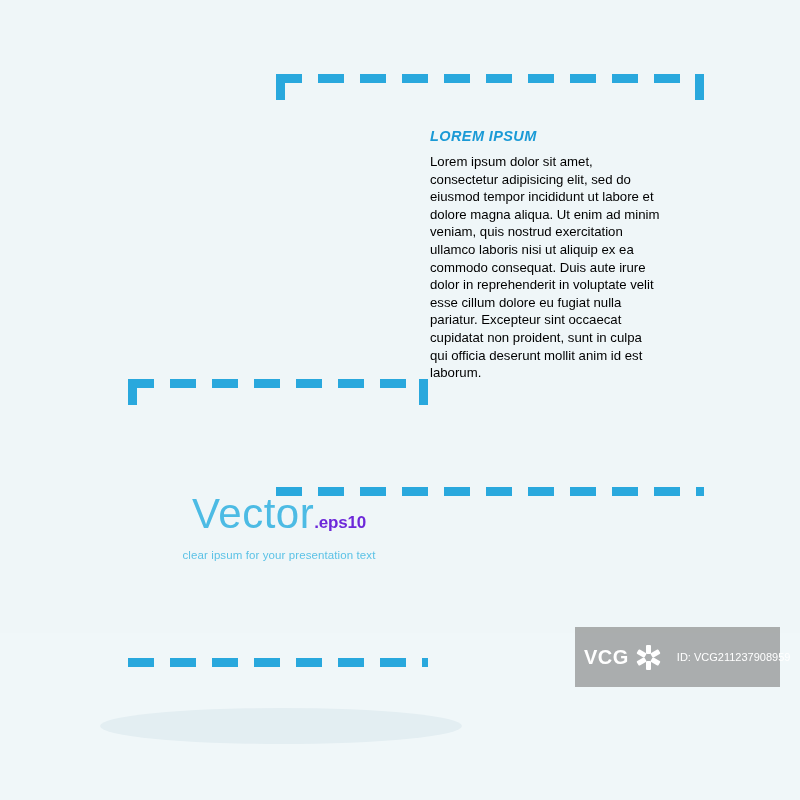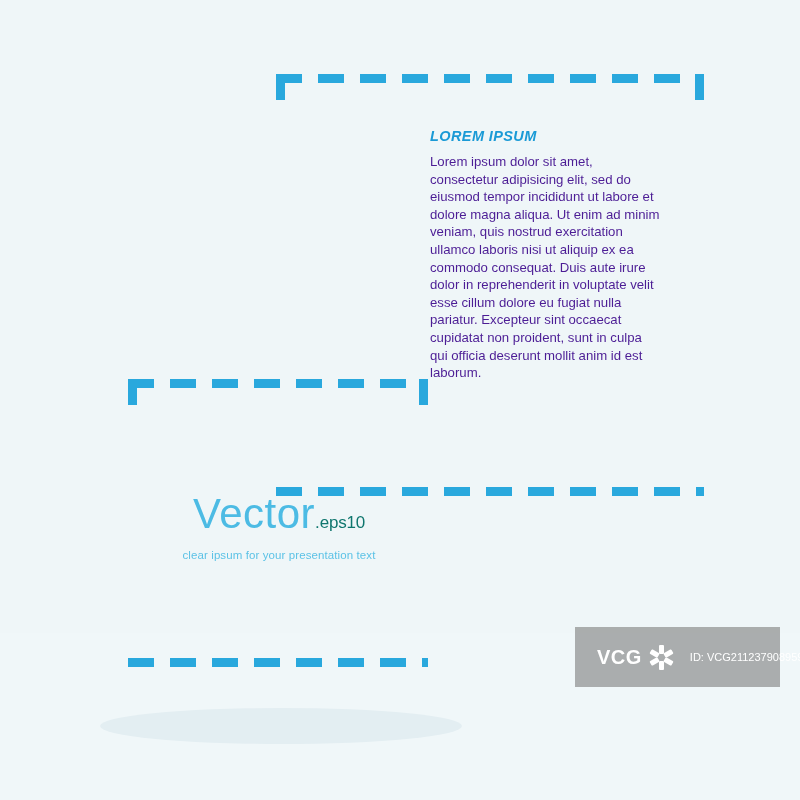--- a/index.html
+++ b/index.html
@@ -60,21 +60,21 @@
     font-size: 14.5px;
     font-weight: bold;
     font-style: italic;
     color: #1a9ad6;
     letter-spacing: 0.4px;
     margin: 0 0 9px 0;
   }
   #lorem-body {
     font-size: 13.2px;
     line-height: 17.6px;
-    color: #4c1d95;
+    color: #000000;
     margin: 0;
     text-align: left;
   }
 
   
   #wordmark {
     position: absolute;
     left: 168px;
     top: 492px;
     width: 222px;
@@ -82,22 +82,22 @@
   }
   #wordmark-main {
     font-size: 42px;
     color: #4cbbe4;
     line-height: 44px;
     letter-spacing: 0.5px;
     white-space: nowrap;
   }
   #wordmark-eps {
     font-size: 17px;
-    font-weight: normal;
-    color: #0f766e;
+    font-weight: bold;
+    color: #6d28d9;
     letter-spacing: -0.2px;
   }
   #wordmark-sub {
     font-size: 11.5px;
     color: #5cc2e6;
     margin-top: 4px;
     letter-spacing: 0.1px;
   }
 
   
@@ -123,21 +123,20 @@
     align-items: center;
     gap: 7px;
     padding-left: 9px;
     box-sizing: border-box;
   }
   #vcg-text {
     font-size: 20px;
     font-weight: bold;
     color: #ffffff;
     letter-spacing: 0.5px;
-    margin-left: 13px;
   }
   #vcg-mark {
     width: 26px;
     height: 26px;
     position: relative;
     flex: none;
   }
   #vcg-mark span {
     position: absolute;
     background: #ffffff;

